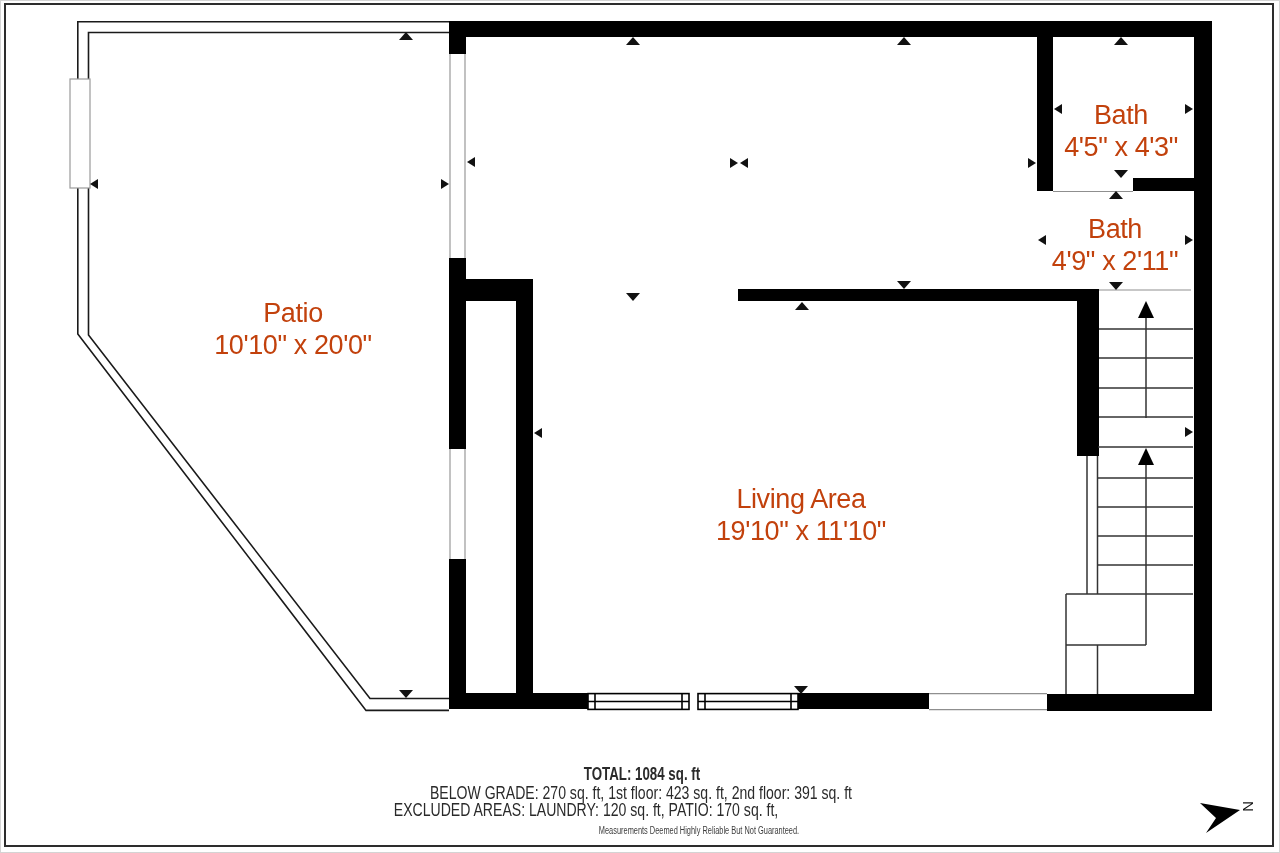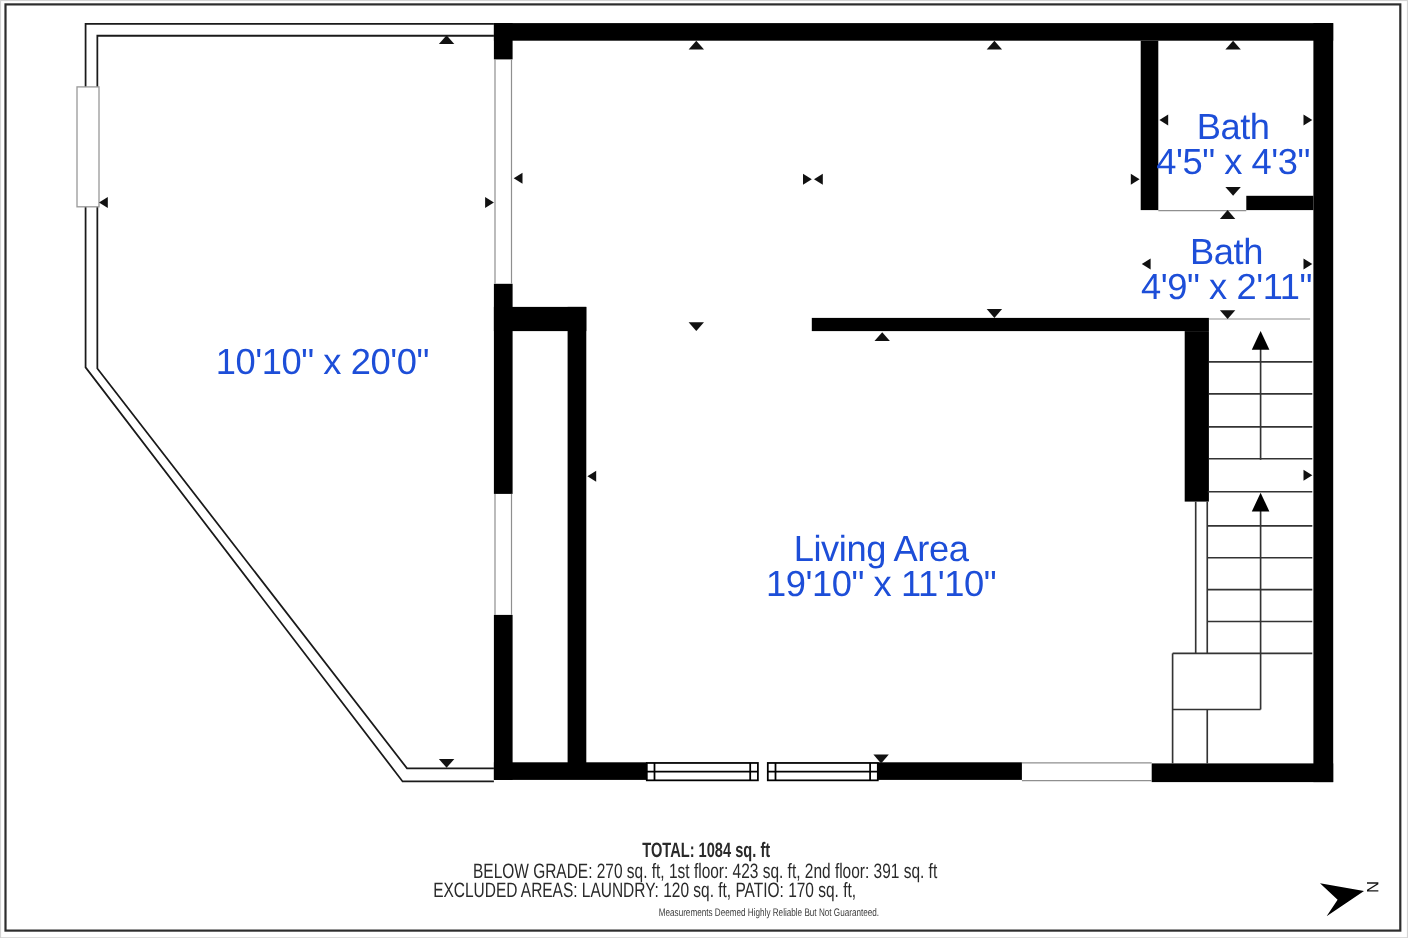--- a/index.html
+++ b/index.html
@@ -8,21 +8,21 @@
     font-family:"Liberation Sans","DejaVu Sans",sans-serif;
     overflow:hidden;border:1px solid #d4d4d4;box-sizing:border-box;
   }
   .page-border{
     position:absolute;left:3px;top:2px;width:1270px;height:844px;
     border:2px solid #2d2d2d;box-sizing:border-box;pointer-events:none;
   }
   #plan-svg{position:absolute;left:0;top:0;}
   .room-label{
     position:absolute;transform:translate(-50%,-50%);
-    text-align:center;color:#1d4ed8;font-size:33px;line-height:32px;
+    text-align:center;color:#c2410c;font-size:27px;line-height:32px;
     letter-spacing:-0.4px;white-space:nowrap;
   }
   .room-label .dims{display:block;}
   .room-label .rname{display:block;}
   .summary-line{
     position:absolute;white-space:nowrap;color:#2a2a2a;font-size:19px;
     transform:translate(-50%,-50%) scaleX(0.74);
   }
   .summary-line.total{font-weight:700;transform:translate(-50%,-50%) scaleX(0.70);}
   .summary-line.disclaimer{font-size:10px;color:#3c3c3c;transform:translate(-50%,-50%) scaleX(0.74);}
@@ -139,20 +139,21 @@
       <polygon points="1192,431 1184,426 1184,436"></polygon>
     </g>
 
     <g>
       <polygon points="1199,802 1239,809 1205,832 1215,817" fill="#000000"></polygon>
       <text transform="translate(1242,800) rotate(90)" font-size="15" font-weight="500" fill="#111111">N</text>
     </g>
   </svg>
 
   <div class="room-label" style="left:292px;top:328px;">
+    <span class="rname">Patio</span>
     <span class="dims">10'10" x 20'0"</span>
   </div>
   <div class="room-label" style="left:1120px;top:130px;">
     <span class="rname">Bath</span>
     <span class="dims">4'5" x 4'3"</span>
   </div>
   <div class="room-label" style="left:1114px;top:244px;">
     <span class="rname">Bath</span>
     <span class="dims">4'9" x 2'11"</span>
   </div>

